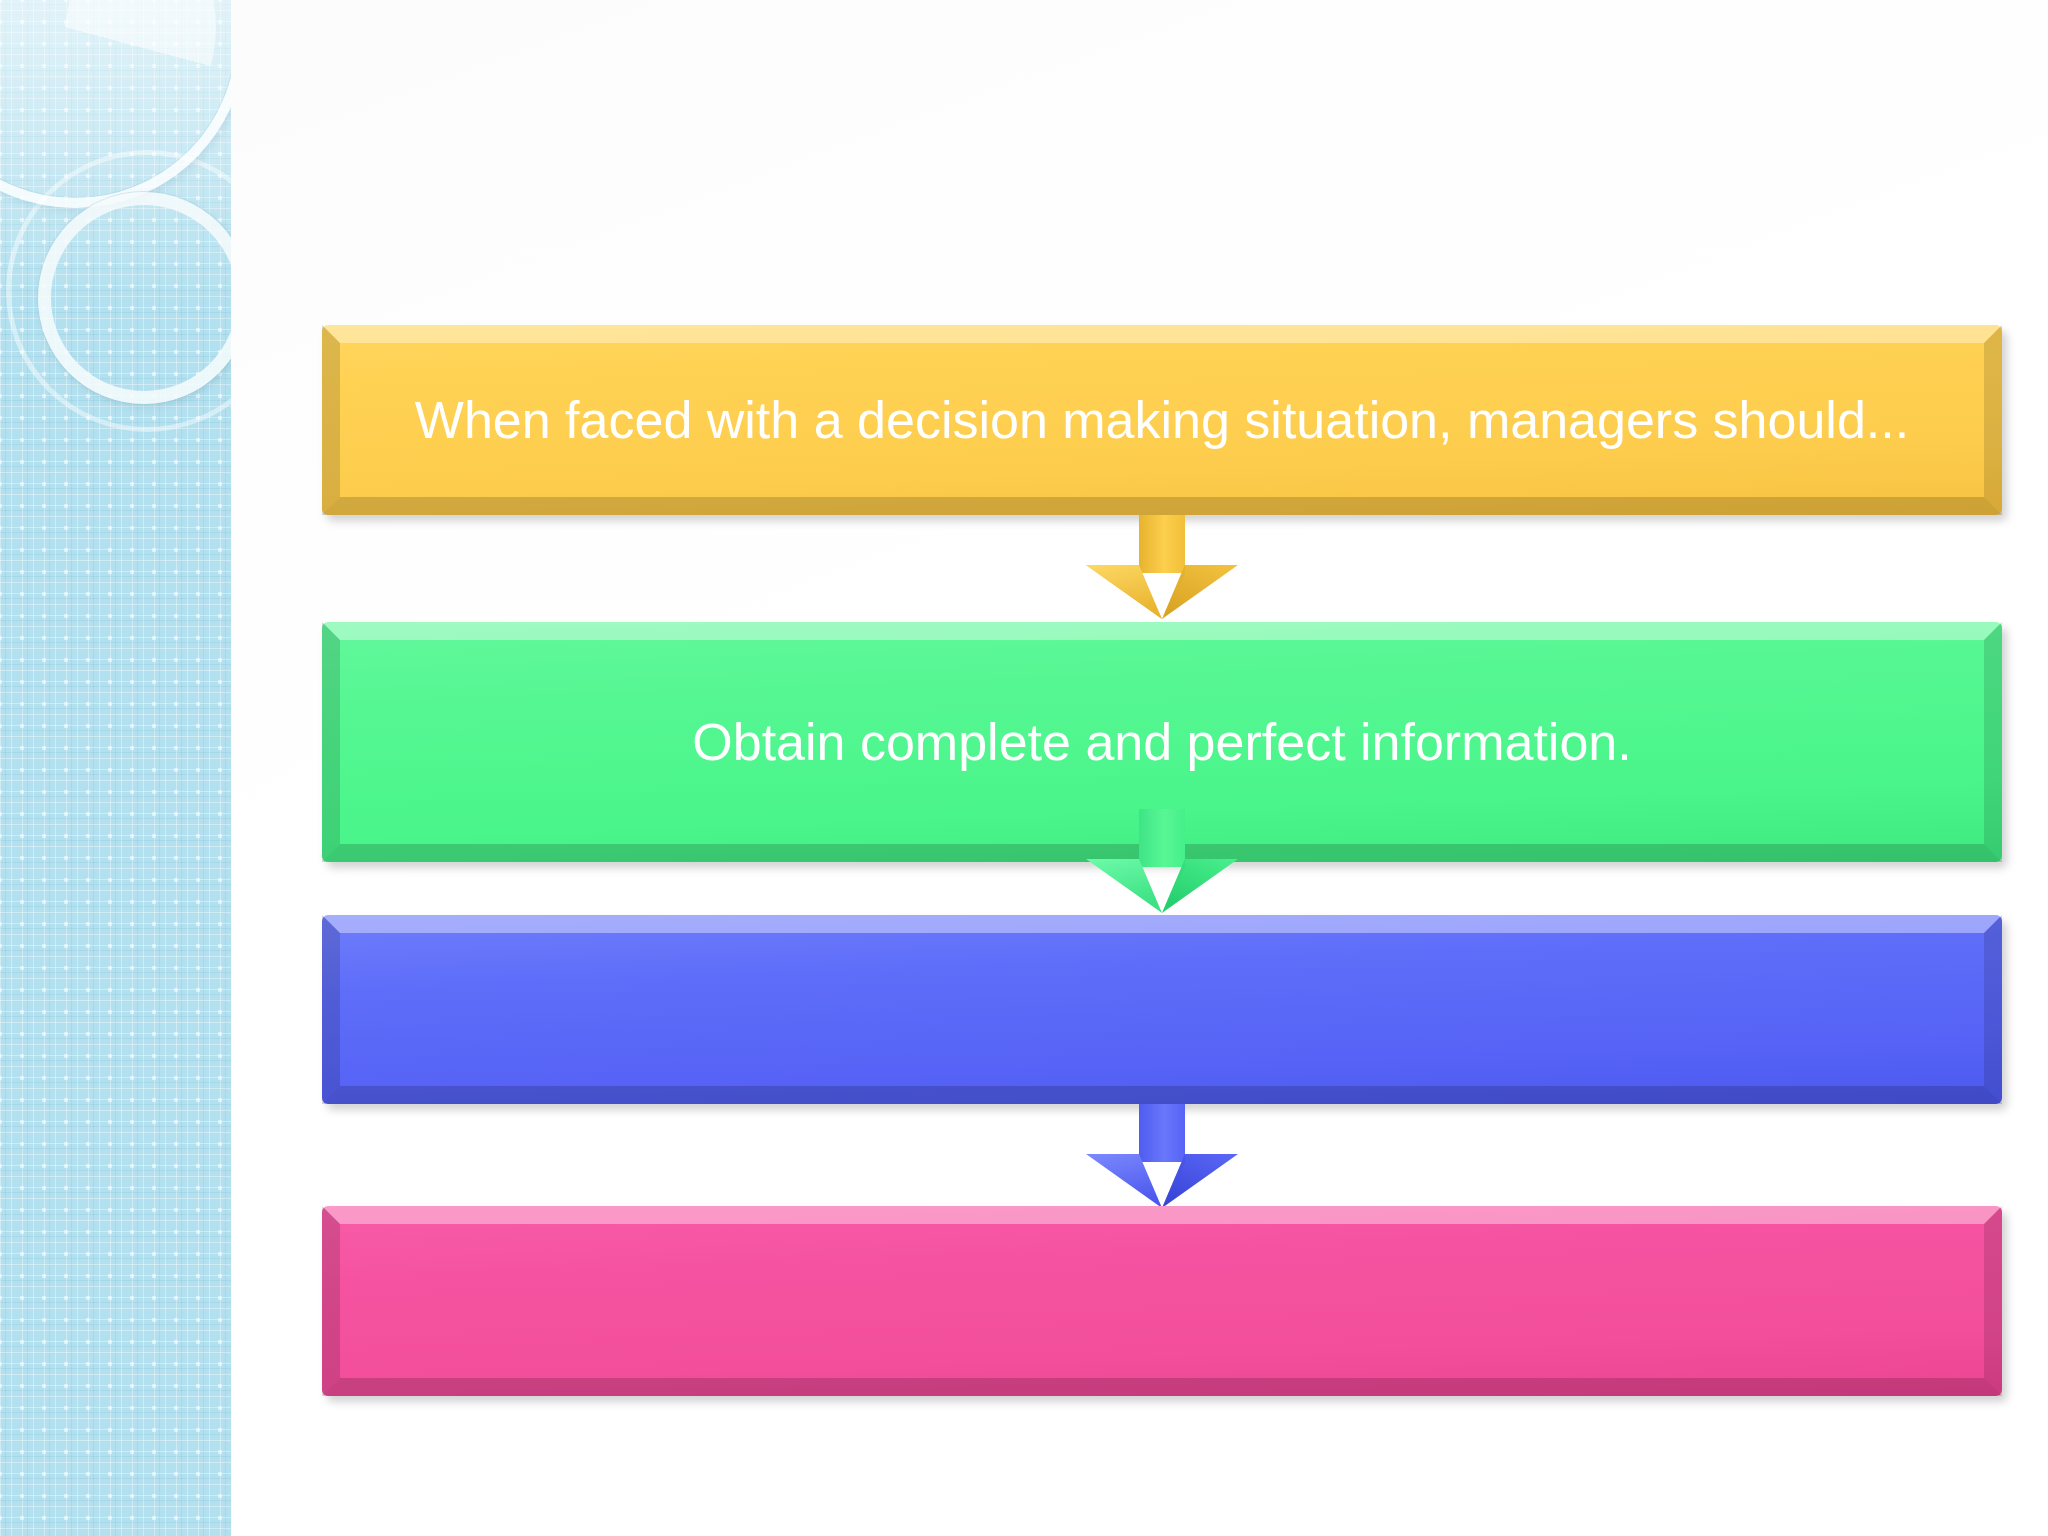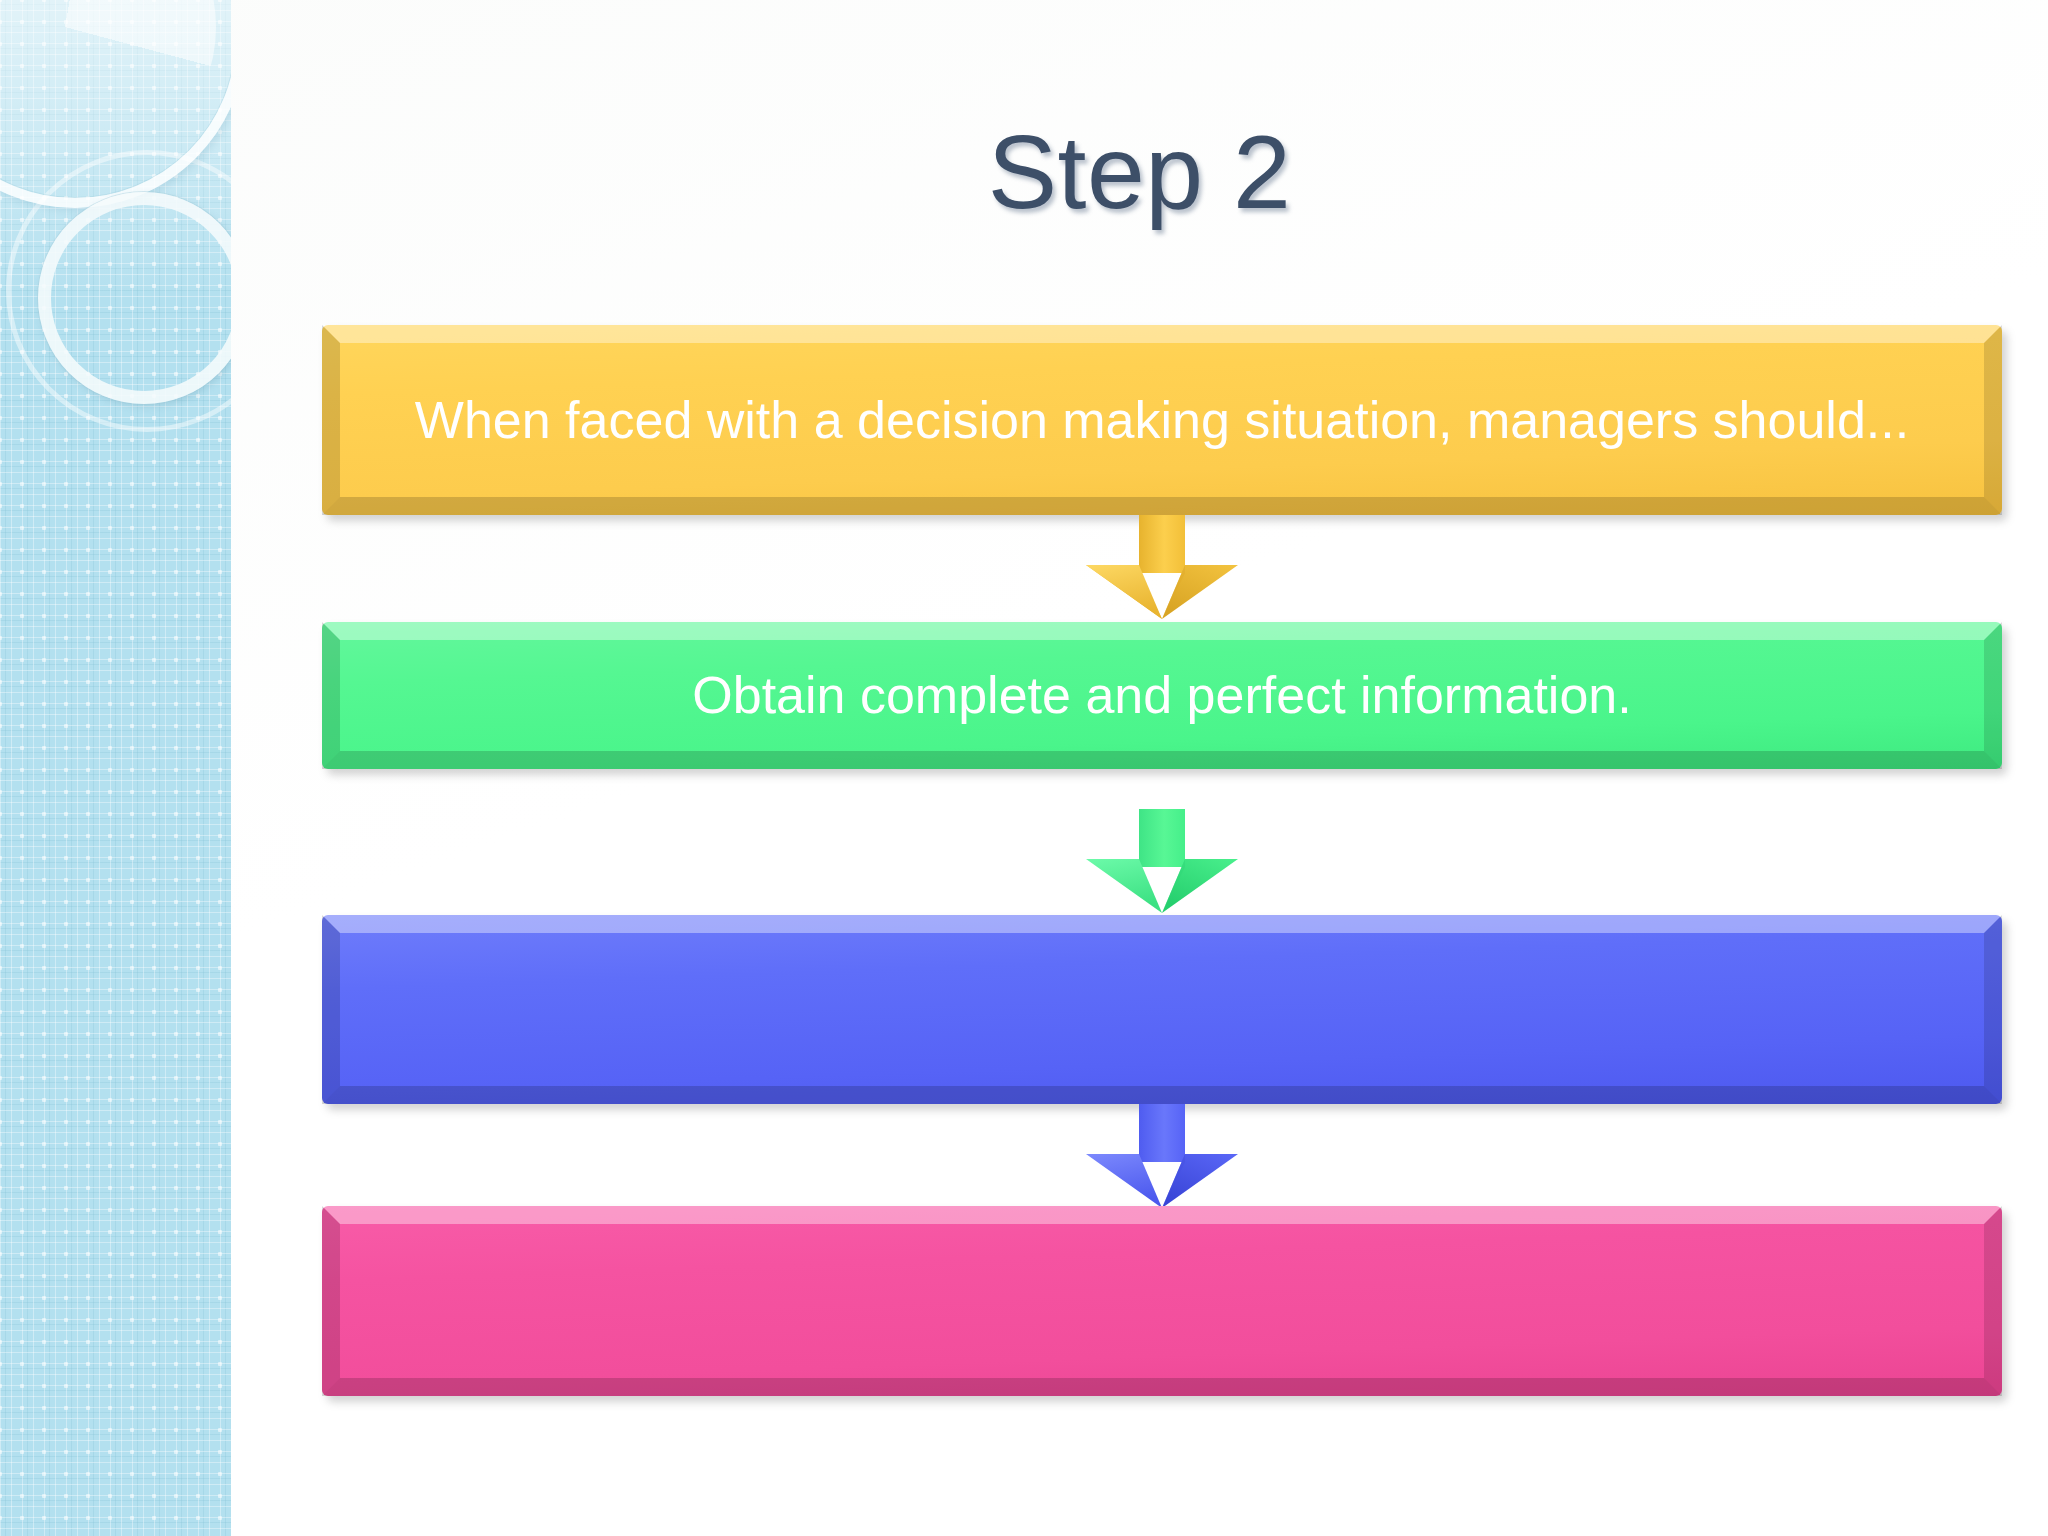--- a/index.html
+++ b/index.html
@@ -166,21 +166,21 @@
   .box .txt {
     position: relative;
     z-index: 2;
   }
 
   .box.yellow {
     height: 190px;
     background: linear-gradient(178deg, #ffd65c 0%, #ffd152 28%, #fdcc4d 70%, #f7c23f 100%);
   }
   .box.green {
-    height: 147px;
+    height: 240px;
     background: linear-gradient(178deg, #63f79c 0%, #55f792 30%, #4af58b 72%, #3eea80 100%);
   }
   .box.blue {
     height: 189px;
     background: linear-gradient(178deg, #6f7dfb 0%, #5f6ef9 30%, #5663f6 72%, #4d59ef 100%);
   }
   .box.pink {
     height: 190px;
     background: linear-gradient(178deg, #f85ca8 0%, #f553a1 30%, #f24e9c 72%, #eb4493 100%);
   }
@@ -207,21 +207,20 @@
   <div id="sidebar">
     <div class="tex"></div>
     <div class="tex2"></div>
     <div class="wash"></div>
     <div class="ring-c"></div>
     <div class="ring-a"></div>
     <div class="wedge"></div>
     <div class="ring-b"></div>
   </div>
 
-  <div id="title">Step 2</div>
 
   <div id="flow">
 
     <div class="chevron-row" style="top:0px;">
       <div class="box yellow">
         <span class="txt">When faced with a decision making situation, managers should...</span>
       </div>
       <div class="arrow connector-yellow">
         <svg viewBox="0 0 152 113" xmlns="http://www.w3.org/2000/svg">
           <defs>

